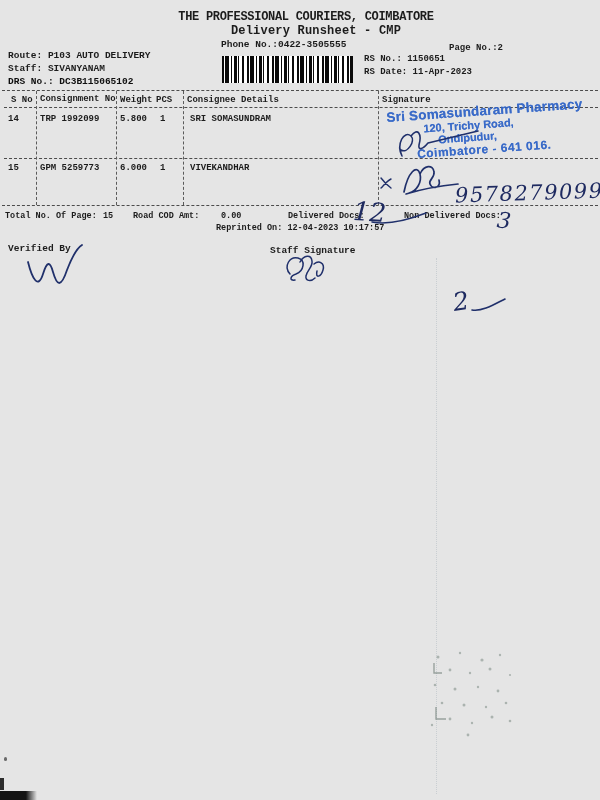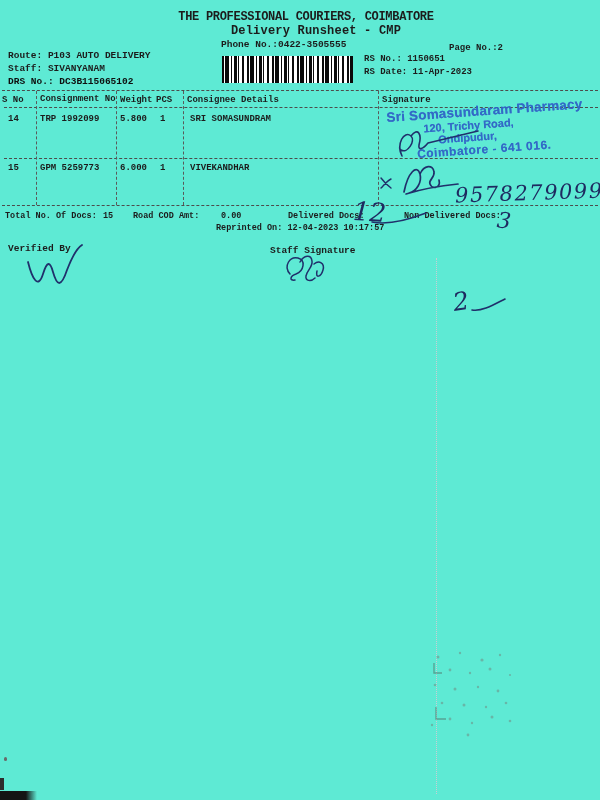--- a/index.html
+++ b/index.html
@@ -1,19 +1,19 @@
 <!DOCTYPE html>
 <html><head>
 <meta charset="utf-8">
 <style>
   html,body{margin:0;padding:0;}
   .page{
     position:relative;
     width:600px;height:800px;
-    background:#5eead4;
+    background:#e5e5e5;
     font-family:"Liberation Mono","DejaVu Sans Mono",monospace;
     color:#1a1a1a;
     overflow:hidden;
   }
   .abs{position:absolute;white-space:nowrap;}
   .print{font-weight:bold;color:#1c1c1c;}
   .t-title{width:600px;text-align:center;font-size:12px;letter-spacing:-0.3px;}
   .t-sub{width:600px;text-align:center;font-size:12px;letter-spacing:0.2px;}
   .sz9{font-size:9px;}
   .sz95{font-size:9.5px;}
@@ -69,21 +69,21 @@
 
   <div class="abs dash-h" style="top:90px;left:2px;width:596px;"></div>
   <div class="abs dash-h" style="top:107px;left:4px;width:594px;"></div>
   <div class="abs dash-h" style="top:158px;left:4px;width:594px;"></div>
   <div class="abs dash-h" style="top:205px;left:2px;width:596px;"></div>
   <div class="abs dash-v" style="top:91px;left:36px;height:114px;"></div>
   <div class="abs dash-v" style="top:91px;left:116px;height:114px;"></div>
   <div class="abs dash-v" style="top:91px;left:183px;height:114px;"></div>
   <div class="abs dash-v" style="top:91px;left:378px;height:114px;"></div>
 
-  <div class="abs print sz9" style="top:95px;left:2px;">S No</div>
+  <div class="abs print sz9" style="top:95px;left:11px;">S No</div>
   <div class="abs print sz9" style="top:94px;left:40px;">Consignment No</div>
   <div class="abs print sz9" style="top:95px;left:120px;">Weight</div>
   <div class="abs print sz9" style="top:95px;left:156px;">PCS</div>
   <div class="abs print sz9" style="top:95px;left:187px;">Consignee Details</div>
   <div class="abs print sz9" style="top:95px;left:382px;">Signature</div>
 
   <div>
     <div class="abs print sz9" style="top:114px;left:8px;">14</div>
     <div class="abs print sz9" style="top:114px;left:40px;">TRP 1992099</div>
     <div class="abs print sz9" style="top:114px;left:120px;">5.800</div>
@@ -111,21 +111,21 @@
   </svg>
 
   <svg class="abs ink" style="top:175px;left:378px;" width="16" height="16">
     <path d="M3,3 C6,7 9,10 13,13 M13,4 C9,6 6,10 3,13" stroke-width="1.4"></path>
   </svg>
   <svg class="abs ink" style="top:160px;left:396px;" width="66" height="40">
     <path d="M8,32 C12,12 21,4 24,14 C26,22 21,31 13,33 M24,14 C28,5 37,4 38,12 C39,18 32,20 34,24 C36,30 45,28 43,20 M10,34 C26,29 42,26 62,24" stroke-width="1.7"></path>
   </svg>
   <div class="abs hand" style="top:181px;left:455px;font-size:21px;letter-spacing:1.5px;transform:rotate(-2deg);">9578279099</div>
 
-  <div class="abs print sz85" style="top:211px;left:5px;">Total No. Of Docs:</div>
+  <div class="abs print sz85" style="top:211px;left:5px;">Total No. Of Page:</div>
   <div class="abs print sz85" style="top:211px;left:103px;">15</div>
   <div class="abs print sz85" style="top:211px;left:133px;">Road COD Amt:</div>
   <div class="abs print sz85" style="top:211px;left:221px;">0.00</div>
   <div class="abs print sz85" style="top:211px;left:288px;">Delivered Docs:</div>
   <div class="abs print sz85" style="top:211px;left:404px;">Non Delivered Docs:</div>
   <div class="abs print sz85" style="top:223px;left:216px;">Reprinted On: 12-04-2023 10:17:57</div>
 
   <div class="abs hand" style="top:197px;left:353px;font-size:26px;transform:rotate(4deg);">12</div>
   <svg class="abs ink" style="top:210px;left:370px;" width="60" height="16">
     <path d="M2,12 C18,15 38,10 56,3" stroke-width="1.5"></path>

